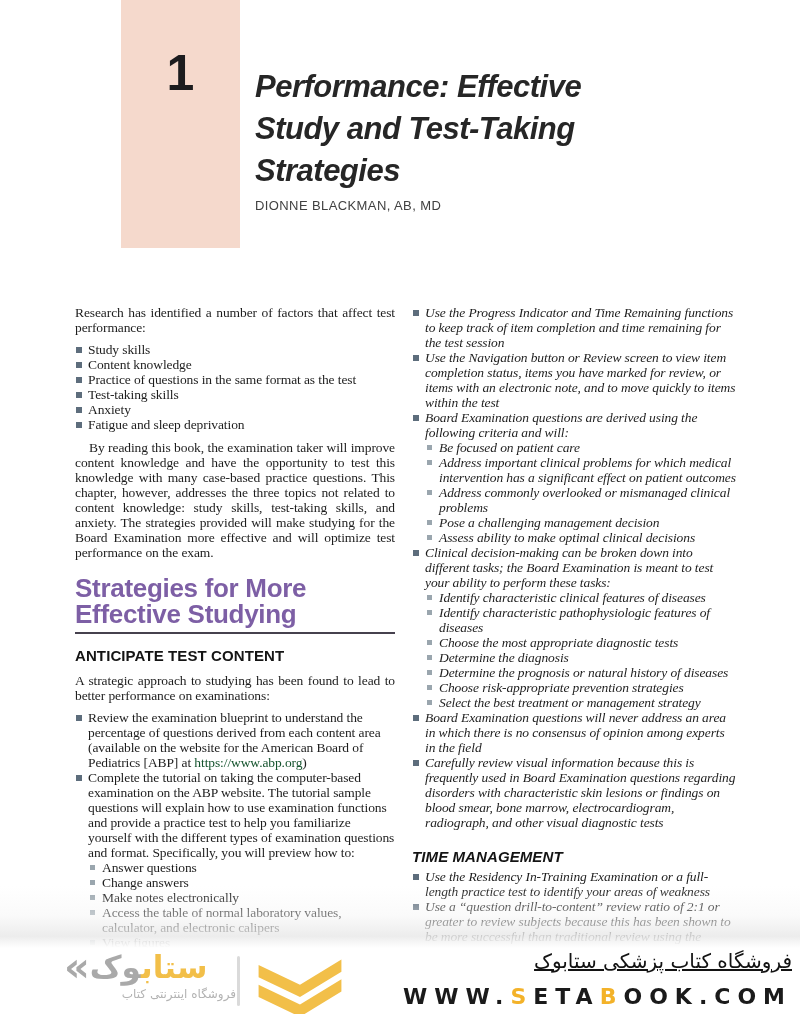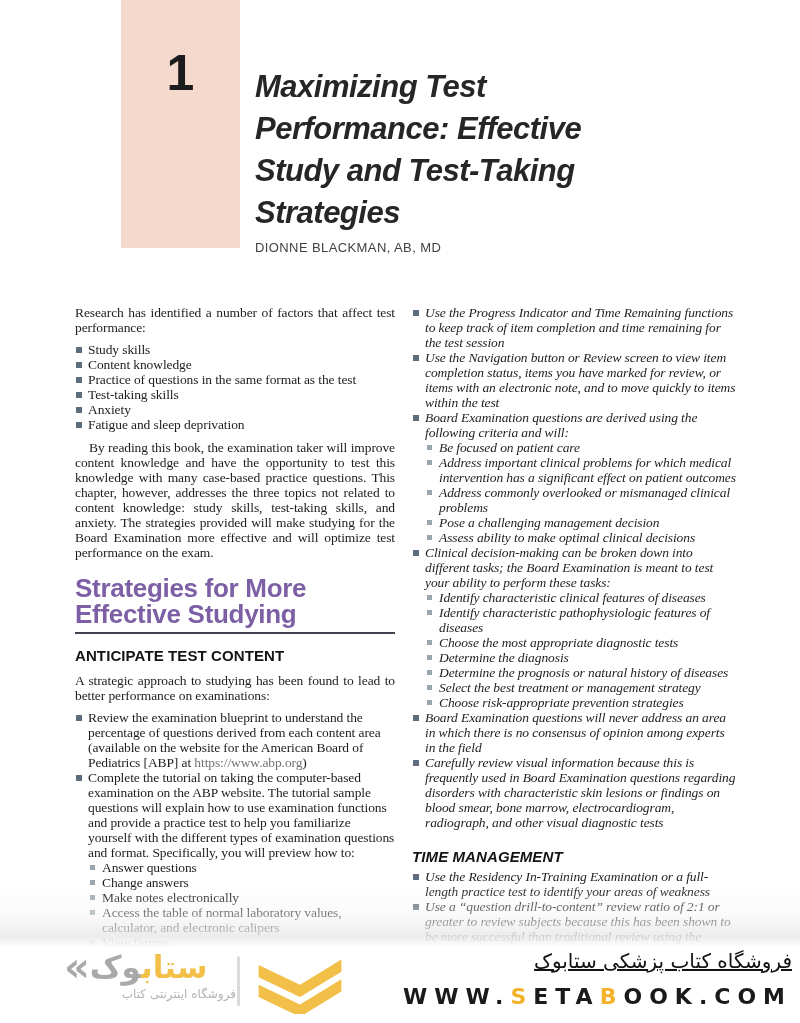--- a/index.html
+++ b/index.html
@@ -30,21 +30,21 @@
   li.b2{padding-left:13px;}
   li.b2::before{content:"";position:absolute;left:1px;top:5px;width:5px;height:5px;background:#9aa6ae;}
 
   .section-heading{margin:15px 0 0 0;font-family:"Liberation Sans",sans-serif;font-weight:700;
                    font-size:26px;line-height:26px;letter-spacing:-0.3px;color:#7d5fa5;}
   .rule{margin-top:5px;height:2px;background:#46414e;}
   .subheading{margin:13px 0 0 0;font-family:"Liberation Sans",sans-serif;font-weight:700;
               font-size:15px;line-height:18px;letter-spacing:0.1px;color:#141414;}
   .subheading.spaced{margin-top:18px;}
   .para.after-sub{margin-top:8px;}
-  a.link{color:#737373;text-decoration:none;}
+  a.link{color:#14532d;text-decoration:none;}
 
   
   .fade-overlay{position:absolute;left:0;top:886px;width:800px;height:66px;pointer-events:none;
     background:linear-gradient(to bottom, rgba(255,255,255,0) 0%, rgba(244,244,244,0.45) 45%,
                rgba(233,233,233,0.85) 76%, #ffffff 94%, #ffffff 100%);}
 
   
   .logo{position:absolute;left:64px;top:947px;width:172px;}
   .logo-row{display:flex;align-items:center;}
   .guillemet{font-family:"DejaVu Sans",sans-serif;font-size:40px;line-height:40px;color:#a9a9a9;font-weight:700;}
@@ -65,21 +65,20 @@
 <body>
 
 <div class="page">
 
   <div class="chapter-block">
     <div class="chapter-num">1</div>
   </div>
 
   <div class="title-wrap">
     <h1 style="margin:0;">
-      <span class="title-line">Maximizing Test</span>
       <span class="title-line">Performance: Effective</span>
       <span class="title-line">Study and Test-Taking</span>
       <span class="title-line">Strategies</span>
     </h1>
     <div class="author">DIONNE BLACKMAN, AB, MD</div>
   </div>
 
   <main class="columns">
 
     <section class="col left">
@@ -127,22 +126,22 @@
             <li class="b2">Assess ability to make optimal clinical decisions</li>
           </ul>
         </li>
         <li class="b1"><span>Clinical decision-making can be broken down into different tasks; the Board Examination is meant to test your ability to perform these tasks:</span>
           <ul class="l2">
             <li class="b2">Identify characteristic clinical features of diseases</li>
             <li class="b2">Identify characteristic pathophysiologic features of diseases</li>
             <li class="b2">Choose the most appropriate diagnostic tests</li>
             <li class="b2">Determine the diagnosis</li>
             <li class="b2">Determine the prognosis or natural history of diseases</li>
+            <li class="b2">Choose risk-appropriate prevention strategies</li>
             <li class="b2">Select the best treatment or management strategy</li>
-            <li class="b2">Choose risk-appropriate prevention strategies</li>
           </ul>
         </li>
         <li class="b1">Board Examination questions will never address an area in which there is no consensus of opinion among experts in the field</li>
         <li class="b1">Carefully review visual information because this is frequently used in Board Examination questions regarding disorders with characteristic skin lesions or findings on blood smear, bone marrow, electrocardiogram, radiograph, and other visual diagnostic tests</li>
       </ul>
 
       <h3 class="subheading spaced">TIME MANAGEMENT</h3>
       <ul>
         <li class="b1">Use the Residency In-Training Examination or a full-length practice test to identify your areas of weakness</li>
         <li class="b1">Use a “question drill-to-content” review ratio of 2:1 or greater to review subjects because this has been shown to be more successful than traditional review using the</li>

